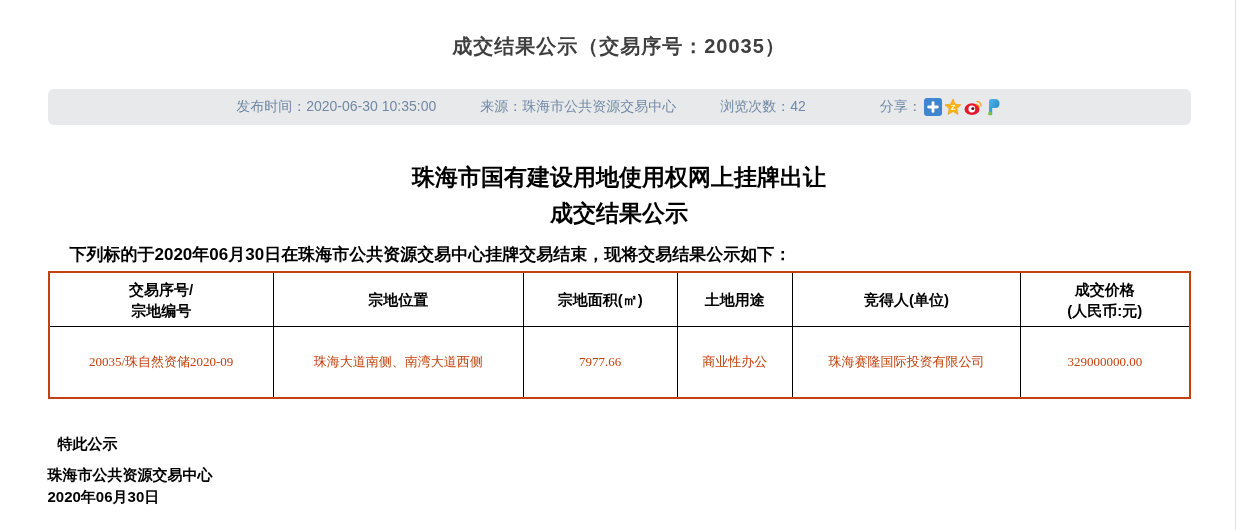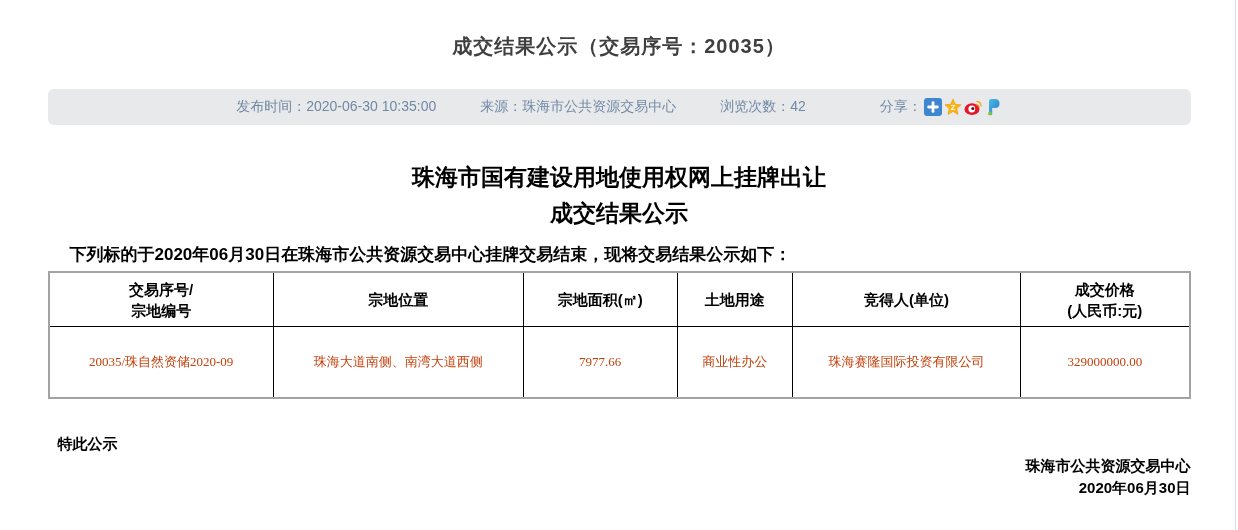--- a/index.html
+++ b/index.html
@@ -59,21 +59,21 @@
   .intro {
     margin-top: 15px;
     padding-left: 22px;
     font-size: 17px;
     font-weight: bold;
     color: #000;
   }
   table.result-table {
     width: 100%;
     border-collapse: collapse;
-    border: 2px solid #a3a3a3;
+    border: 2px solid #c2410c;
     margin-top: 5px;
     table-layout: fixed;
   }
   table.result-table th, table.result-table td {
     border: 1px solid #000;
     text-align: center;
     vertical-align: middle;
     padding: 0 4px;
   }
   table.result-table th {
@@ -92,21 +92,22 @@
   }
   .closing {
     margin-top: 34px;
     padding-left: 10px;
     font-size: 15px;
     font-weight: bold;
     color: #000;
     line-height: 22px;
   }
   .signature {
-    text-align: right;
+    margin-top: 9px;
+    text-align: left;
     font-size: 15px;
     font-weight: bold;
     color: #000;
     line-height: 22px;
   }
 </style>
 </head>
 <body>
 
 <div class="page-edge-line"></div>

